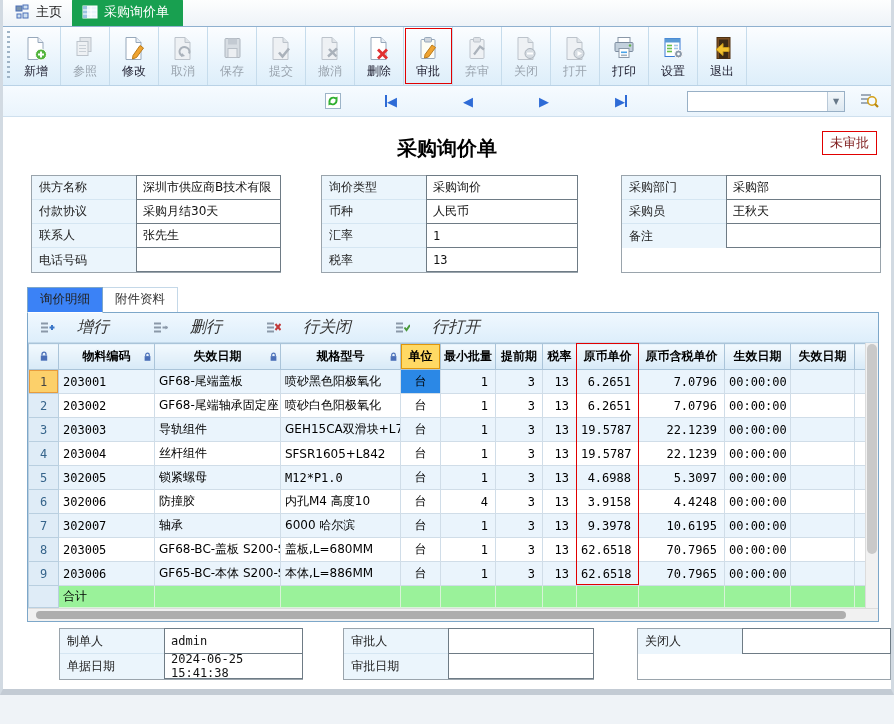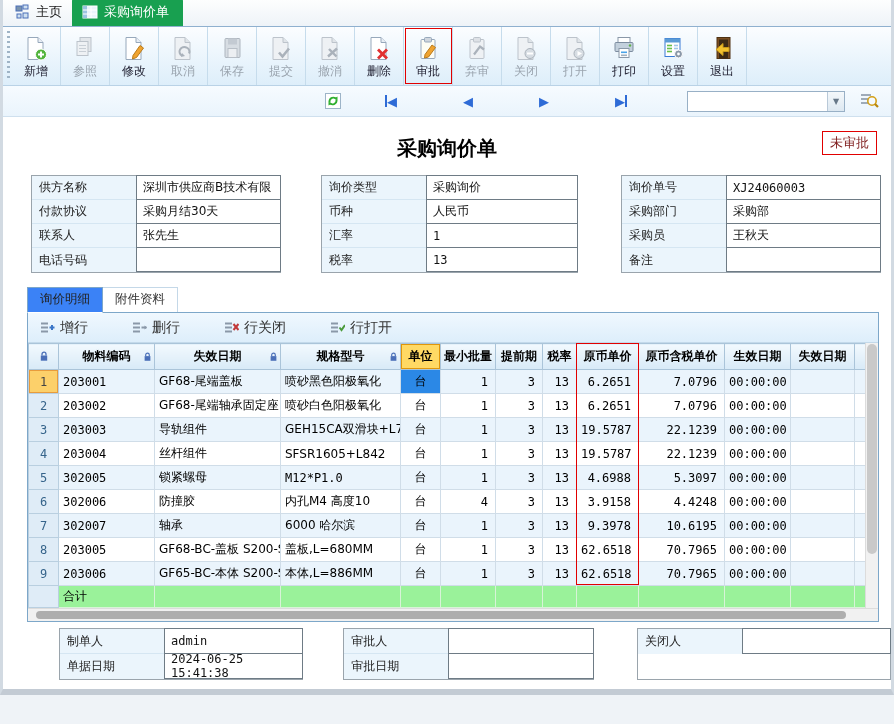--- a/index.html
+++ b/index.html
@@ -51,21 +51,21 @@
 
   
   .dtabs { display:flex; margin:14px 0 0 24px; position:relative; z-index:2; }
   .dtab { padding:3px 12px 4px; font-size:12.5px; cursor:pointer; }
   .dtab.on { background:#3b82f6; border:1px solid #7da7c9; border-bottom:1px solid #fff; margin-bottom:-1px; }
   .dtab.off { border-top:1px solid #c4d8e8; border-right:1px solid #c4d8e8; color:#333; }
 
   
   .panel { margin:0 12px 0 24px; border:1px solid #7da7c9; background:#fff; }
   .gridbar { height:30px; background:linear-gradient(#f0f8fe,#ddeefb); border-bottom:1px solid #c3d9ea; display:flex; align-items:center; padding-left:12px; }
-  .gbtn { display:flex; align-items:center; gap:5px; border:none; background:transparent; font-family:inherit; font-size:14px; color:#333; margin-right:44px; cursor:pointer; }
+  .gbtn { display:flex; align-items:center; gap:22px; border:none; background:transparent; font-family:inherit; font-size:16px; color:#333; margin-right:44px; cursor:pointer;font-style:italic; }
   .batch { margin-left:auto; display:flex; align-items:center; gap:10px; padding-right:18px; }
   .batch .blabel { color:#1f3a68; }
   .batch input { width:62px; height:20px; border:1px solid #8aa4bc; font-family:inherit; font-size:12px; padding-left:5px; }
 
   
   .gridarea { display:flex; position:relative; }
   .gridwrap { width:840px; overflow:hidden; }
   table.grid { border-collapse:collapse; table-layout:fixed; width:866px; }
   .grid th { height:26px; background:linear-gradient(#f2f9fe,#d8eaf7); border:1px solid #aac4d9; font-weight:600; font-size:12px; color:#000; padding:0; position:relative; }
   .grid th.hy { background:#ffd964; box-shadow:inset 0 0 0 1px #e0960a; }
@@ -343,24 +343,20 @@
         <div class="frow">
             <div class="flabel">汇率</div>
             <div class="fvalue mono">1</div>
           </div>
         <div class="frow">
             <div class="flabel">税率</div>
             <div class="fvalue mono">13</div>
           </div>
       </div>
       <div class="fgroup g3">
-        <div class="frow">
-            <div class="flabel">询价单号</div>
-            <div class="fvalue mono">XJ24060003</div>
-          </div>
         <div class="frow">
             <div class="flabel">采购部门</div>
             <div class="fvalue">采购部</div>
           </div>
         <div class="frow">
             <div class="flabel">采购员</div>
             <div class="fvalue">王秋天</div>
           </div>
         <div class="frow">
             <div class="flabel">备注</div>

